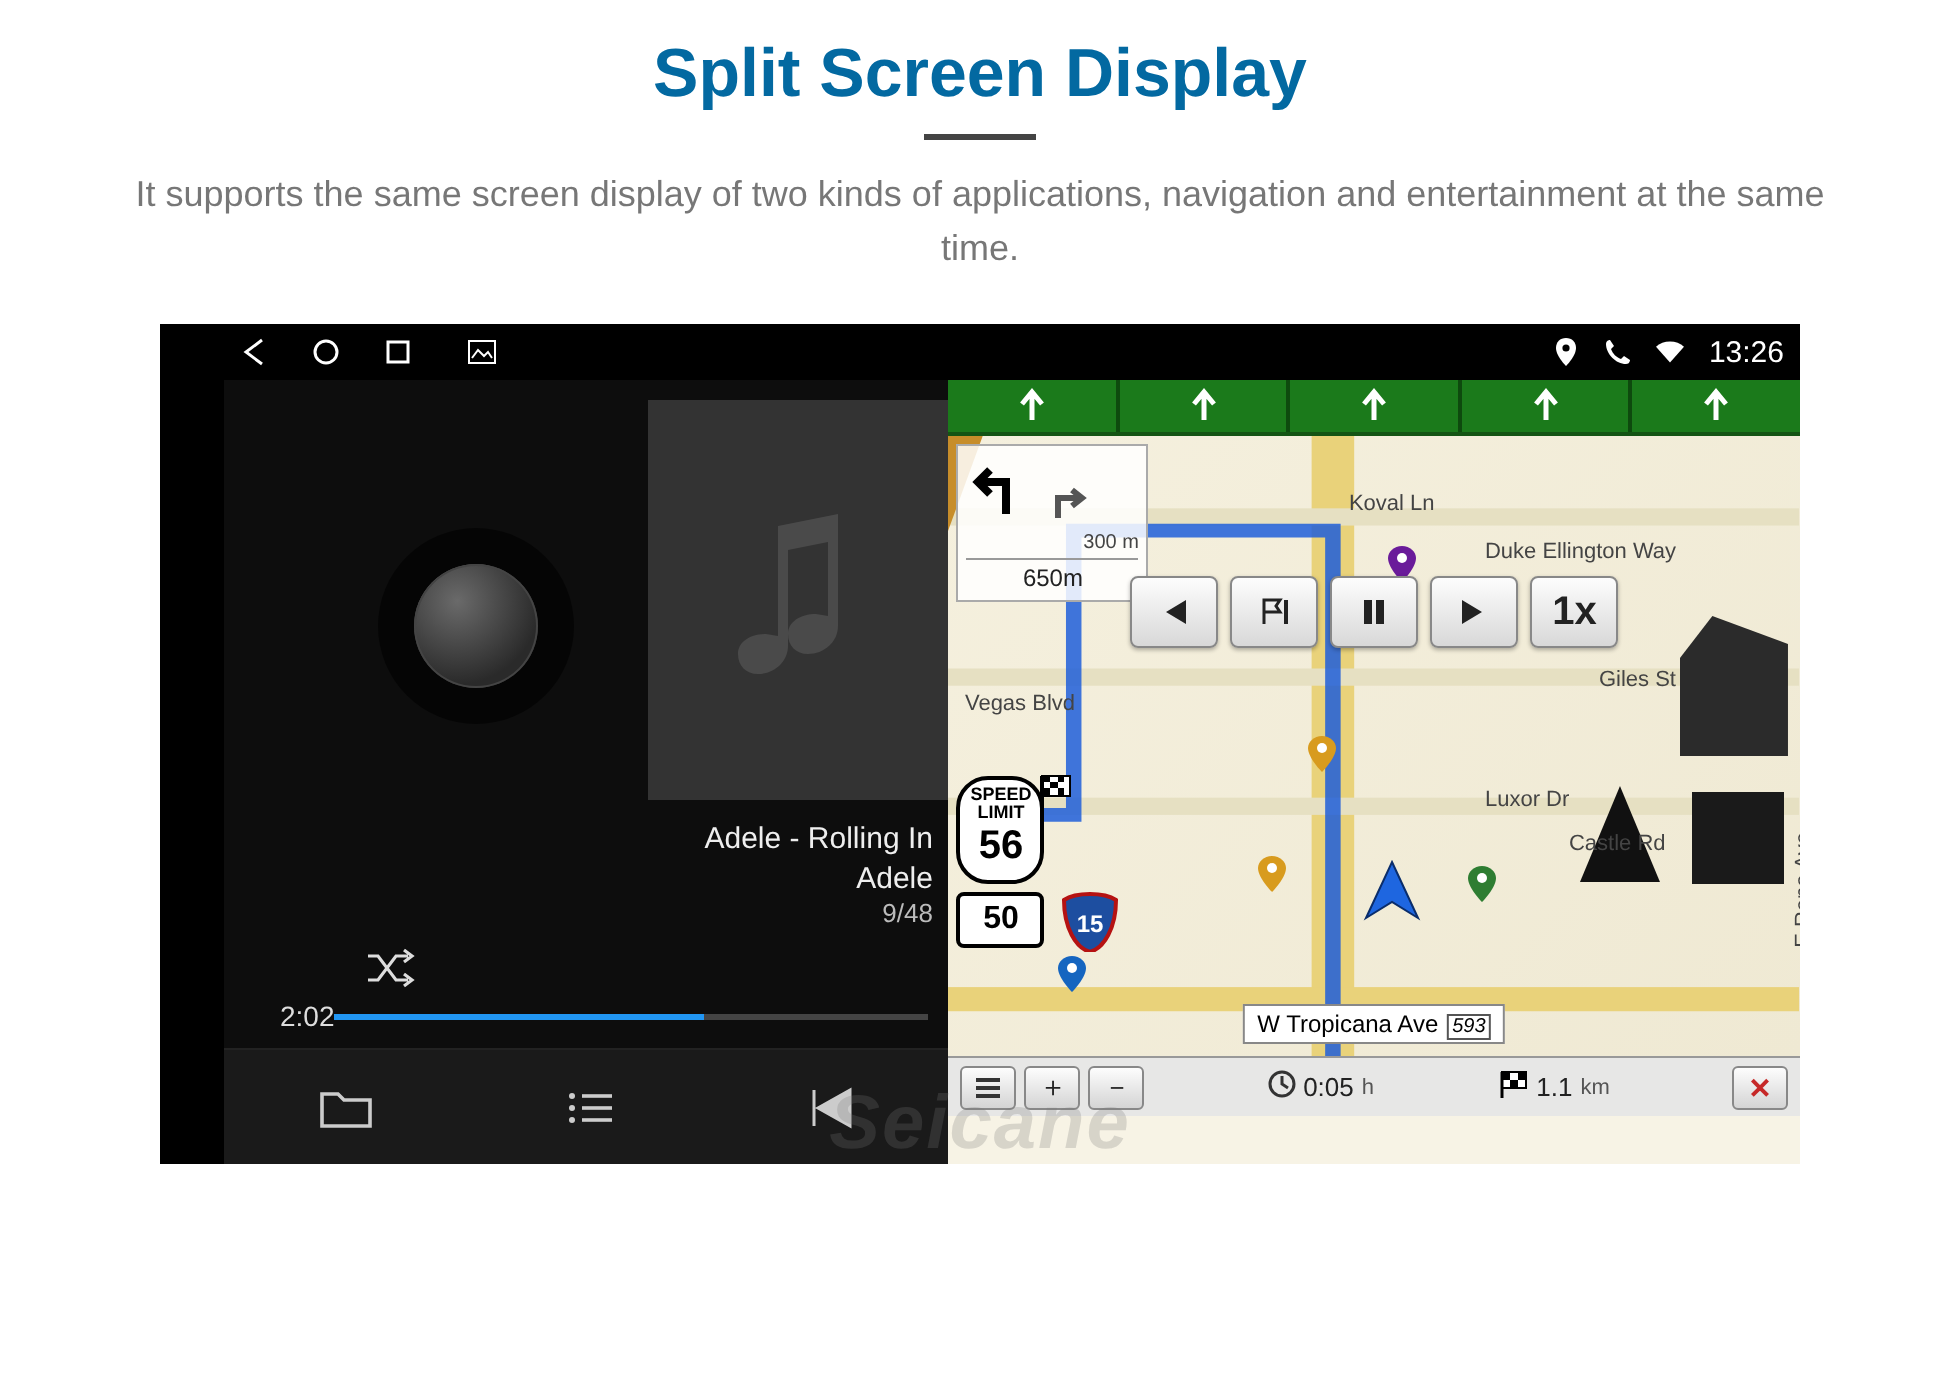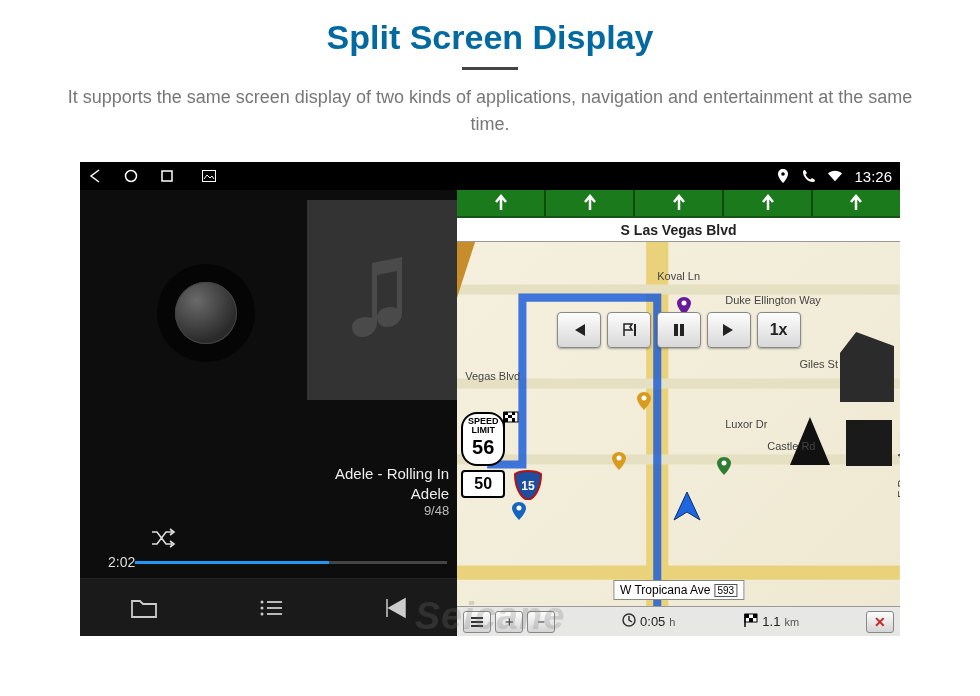--- a/index.html
+++ b/index.html
@@ -28,25 +28,26 @@
     text-align: center;
     font-size: 18px;
     color: #777;
     line-height: 1.5;
     max-width: 900px;
     margin: 0 auto 24px auto;
     padding: 0 20px;
   }
   .device-frame {
     width: 820px;
-    height: 474px;
+    height: 420px;
     margin: 0 auto;
     background: #000;
     position: relative;
     overflow: hidden;
+    padding-left: 32px;
   }
   
   .status-bar {
     height: 28px;
     background: #000;
     display: flex;
     align-items: center;
     justify-content: space-between;
     padding: 0 8px;
     color: #fff;
@@ -249,21 +250,21 @@
   }
   .nav-btn {
     width: 44px;
     height: 36px;
     background: linear-gradient(#fdfdfd, #d8d8d8);
     border: 1px solid #888;
     border-radius: 4px;
     display: flex;
     align-items: center;
     justify-content: center;
-    font-size: 16px;
+    font-size: 20px;
     font-weight: 700;
     color: #222;
     box-shadow: 0 1px 2px rgba(0,0,0,0.3);
   }
   .road-label {
     position: absolute;
     font-size: 11px;
     color: #444;
     white-space: nowrap;
     z-index: 2;
@@ -288,20 +289,21 @@
     font-size: 12px;
     padding: 2px 6px;
     z-index: 5;
   }
   .addr-num {
     background: #fff;
     border: 1px solid #555;
     font-size: 10px;
     padding: 0 2px;
     margin-left: 4px;
+    font-style: italic;
   }
   .map-footer {
     height: 30px;
     background: rgba(230,230,230,0.95);
     border-top: 1px solid #999;
     display: flex;
     align-items: center;
     justify-content: space-between;
     padding: 0 6px;
     font-size: 13px;
@@ -472,21 +474,20 @@
             <svg width="16" height="18">
               <path d="M8 2 L8 16 M3 8 L8 2 L13 8" fill="none" stroke="#fff" stroke-width="2.5"></path>
             </svg>
           </div>
         <div class="lane">
             <svg width="16" height="18">
               <path d="M8 2 L8 16 M3 8 L8 2 L13 8" fill="none" stroke="#fff" stroke-width="2.5"></path>
             </svg>
           </div>
       </div>
-      <div class="street-banner">S Las Vegas Blvd</div>
 
       <div class="map-body">
 
         <svg class="route-line" width="100%" height="100%" viewBox="0 0 440 360" preserveAspectRatio="none">
 
           <rect x="188" y="0" width="22" height="360" fill="#e9d27a"></rect>
 
           <rect x="0" y="42" width="440" height="10" fill="#e6e0c2"></rect>
           <rect x="0" y="135" width="440" height="10" fill="#e6e0c2"></rect>
           <rect x="0" y="210" width="440" height="10" fill="#e6e0c2"></rect>
@@ -494,20 +495,36 @@
 
           <rect x="0" y="0" width="20" height="500" fill="#c78d2a" transform="rotate(18 60 0)"></rect>
 
           <path d="M199 360 L199 55 L65 55 L65 220 L30 220" fill="none" stroke="#1f5ed9" stroke-width="8" stroke-opacity="0.85"></path>
         </svg>
 
         <div class="bldg" style="right:6px; top:90px; width:54px; height:70px; background:#2b2b2b; clip-path: polygon(30% 0,100% 20%,100% 100%,0 100%,0 30%);"></div>
         <div class="bldg" style="right:70px; top:175px; width:40px; height:48px; background:#111; clip-path: polygon(50% 0,100% 100%,0 100%);"></div>
         <div class="bldg" style="right:8px; top:178px; width:46px; height:46px; background:#1a1a1a;"></div>
 
+        <div class="turn-panel">
+          <div class="turn-icons">
+            <span>
+              <svg width="34" height="34" viewBox="0 0 34 34">
+                  <path d="M20 30 L20 14 L8 14 M12 8 L6 14 L12 20" fill="none" stroke="#000" stroke-width="4"></path>
+                </svg>
+            </span>
+            <span>
+              <svg width="22" height="22" viewBox="0 0 22 22">
+                  <path d="M6 20 L6 10 L16 10 M13 6 L18 10 L13 14" fill="none" stroke="#555" stroke-width="3"></path>
+                </svg>
+            </span>
+          </div>
+          <div style="font-size:10px;color:#444;text-align:right">300 m</div>
+          <div class="turn-dist">650m</div>
+        </div>
 
         <span class="poi" style="left:180px; top:150px;"><svg width="14" height="18">
               <path d="M7 0 C3 0 0 3 0 6 C0 11 7 18 7 18 C7 18 14 11 14 6 C14 3 11 0 7 0" fill="#d89b1e"></path>
               <circle cx="7" cy="6" r="2.5" fill="#fff"></circle>
             </svg></span>
         <span class="poi" style="left:220px; top:55px;"><svg width="14" height="18">
               <path d="M7 0 C3 0 0 3 0 6 C0 11 7 18 7 18 C7 18 14 11 14 6 C14 3 11 0 7 0" fill="#6a1b9a"></path>
               <circle cx="7" cy="6" r="2.5" fill="#fff"></circle>
             </svg></span>
         <span class="poi" style="left:155px; top:210px;"><svg width="14" height="18">

